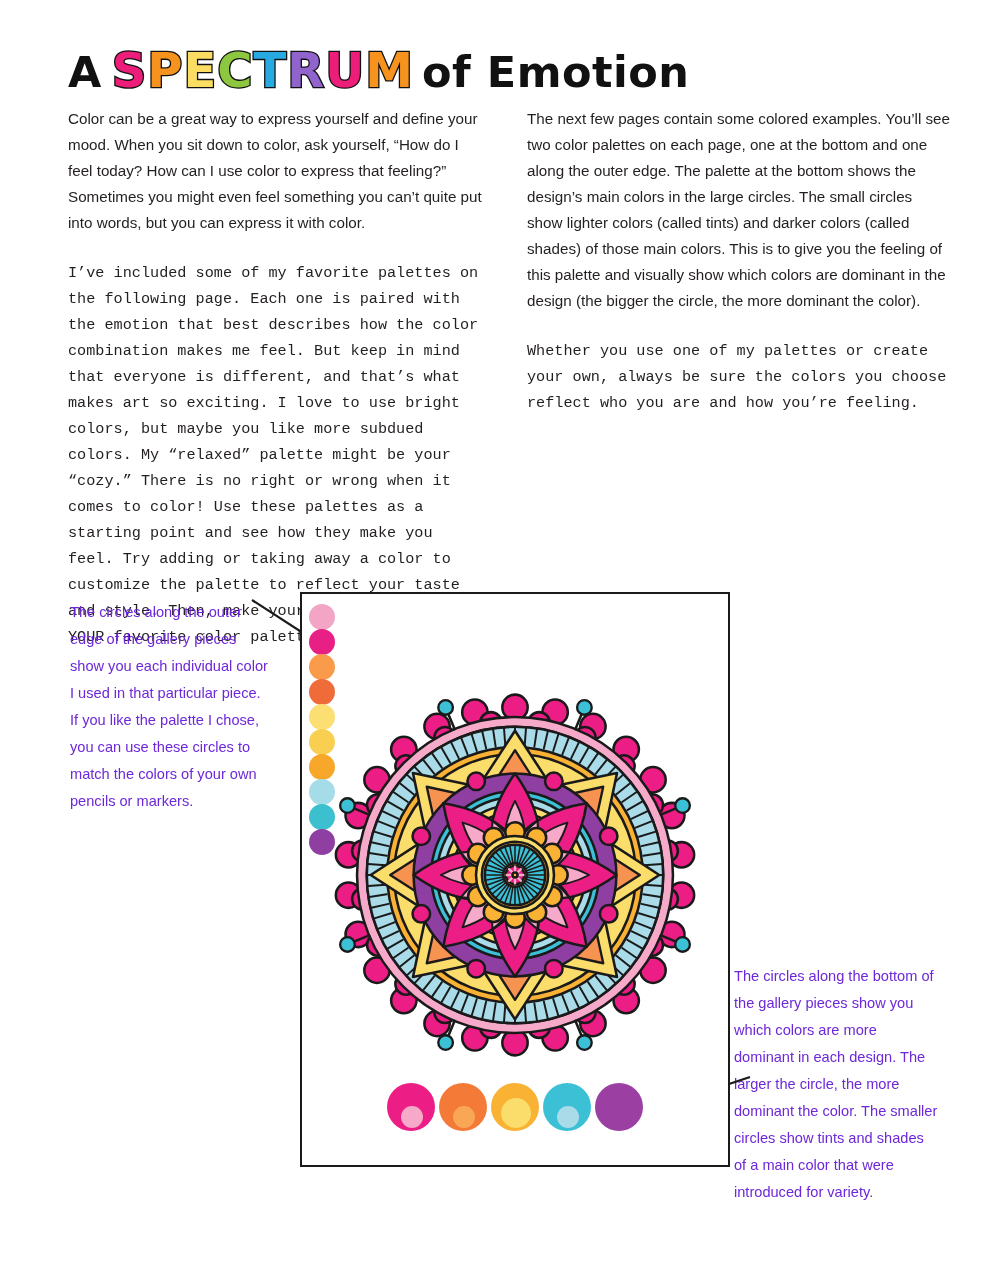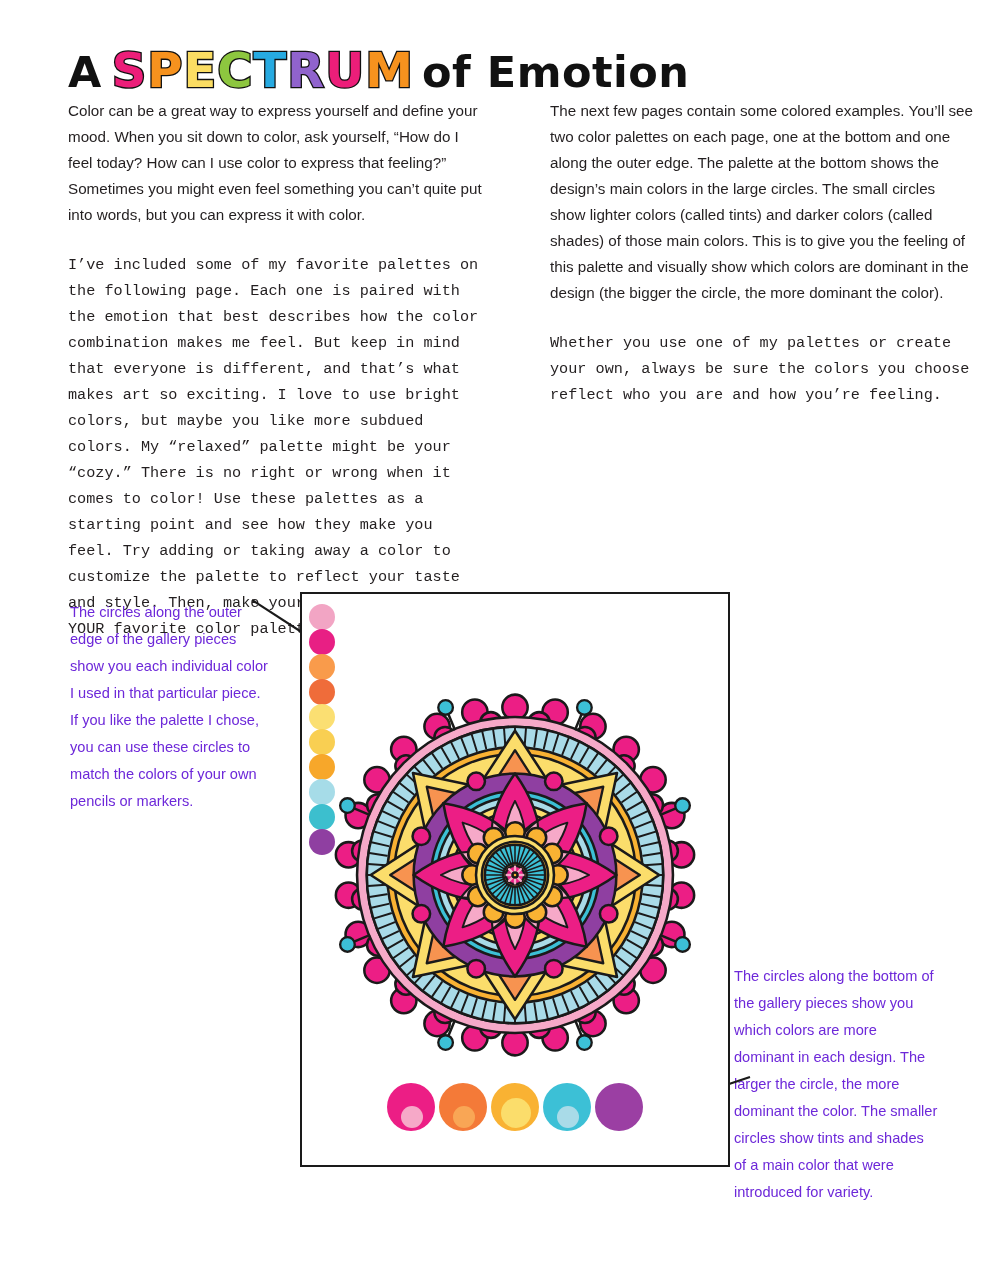--- a/index.html
+++ b/index.html
@@ -50,22 +50,22 @@
 
   
   .col {
     position: absolute;
     font-family: "Liberation Sans", sans-serif;
     font-size: 15.2px;
     line-height: 26px;
     color: #231f20;
   }
   #col-left  { left: 68px;  top: 98px; width: 418px; }
-  #col-right { left: 550px; top: 98px; width: 424px; }
-  .col p { margin: 0 0 24px 0; }
+  #col-right { left: 527px; top: 98px; width: 424px; }
+  .col p { margin: 8px 0 24px 0; }
   .col p:last-child { margin-bottom: 0; font-family: Liberation Mono, monospace; }
 
   
   .callout {
     position: absolute;
     font-family: "Liberation Sans", sans-serif;
     font-size: 14.6px;
     line-height: 27px;
     color: #6d28d9;
   }

